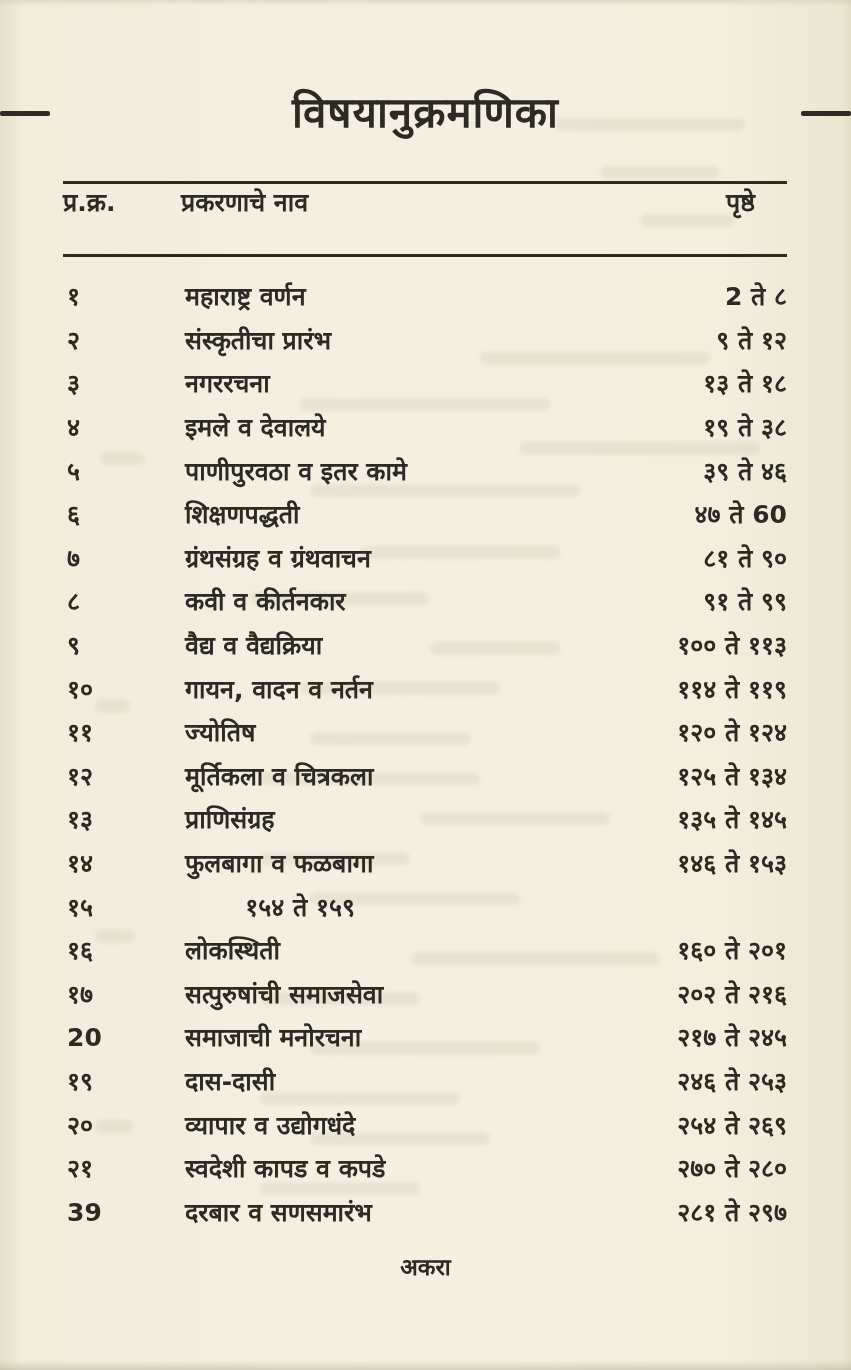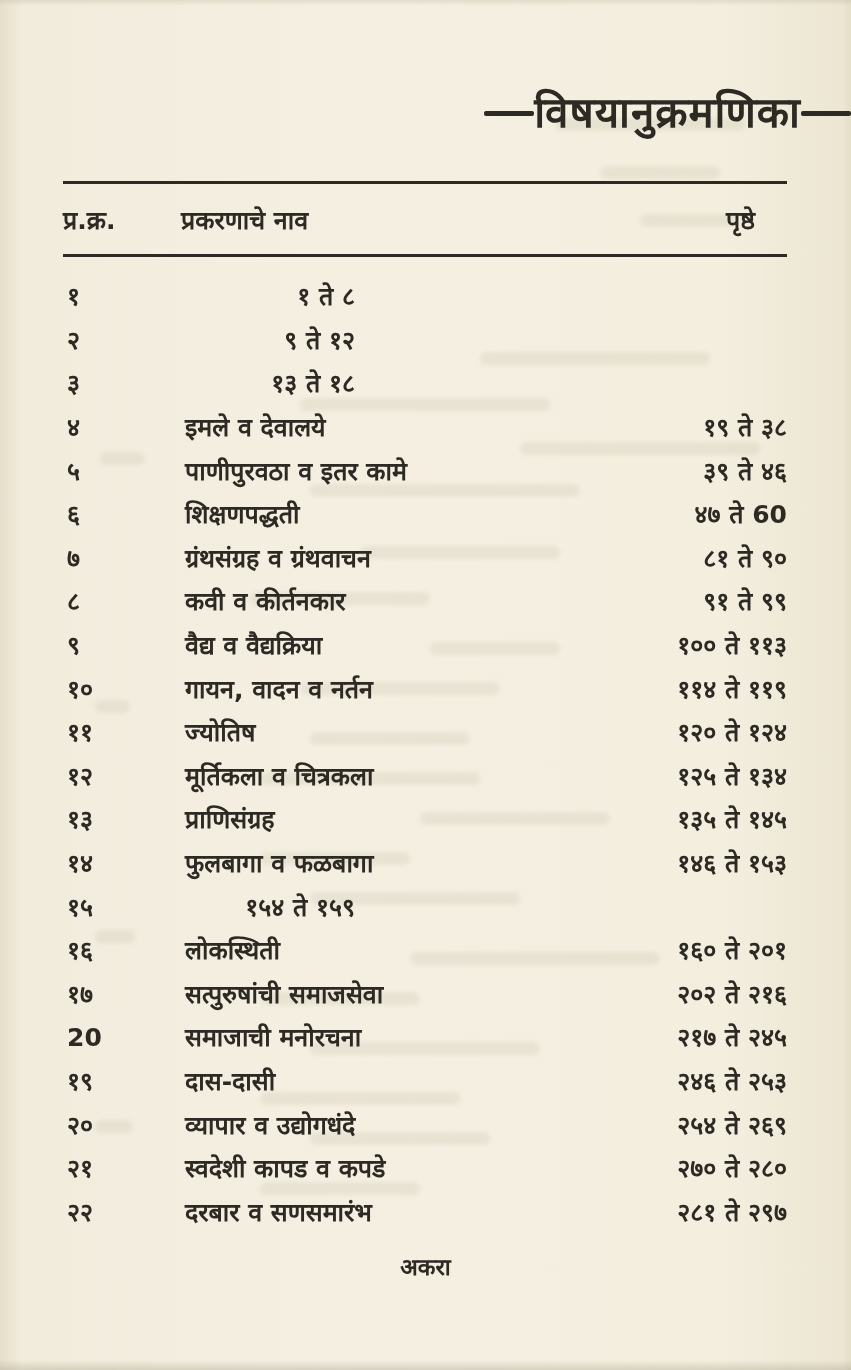--- a/index.html
+++ b/index.html
@@ -25,21 +25,21 @@
   }
 
   
   .title-wrap {
     position: absolute;
     top: 90px;
     left: 0;
     width: 100%;
     display: flex;
     align-items: center;
-    justify-content: flex-end;
+    justify-content: space-between;
   }
   .title-dash {
     width: 50px;
     height: 5px;
     background: #2d2a24;
     border-radius: 2px;
   }
   .title-text {
     font-size: 42px;
     font-weight: 700;
@@ -51,21 +51,21 @@
   
   .toc-header {
     position: absolute;
     left: 63px;
     top: 181px;
     width: 724px;
     height: 70px;
     border-top: 3px solid #2d2a24;
     border-bottom: 3px solid #2d2a24;
     display: flex;
-    align-items: center;
+    align-items: flex-start;
     font-size: 25px;
     font-weight: 700;
   }
   .col-number { width: 118px; flex: 0 0 auto; }
   .col-name   { flex: 1 1 auto; }
   .col-pages  { flex: 0 0 auto; text-align: right; }
   .toc-header .col-pages { padding-right: 32px; }
 
   
   .toc-rows {
@@ -149,30 +149,33 @@
 
   <div class="toc-header">
     <span class="col-number">प्र.क्र.</span>
     <span class="col-name">प्रकरणाचे नाव</span>
     <span class="col-pages">पृष्ठे</span>
   </div>
 
   <div class="toc-rows" id="toc-rows">
   <div class="toc-row">
     <span class="col-number">१</span>
-    <span class="col-pages">१ ते ८</span>
+    <span class="col-name">महाराष्ट्र वर्णन</span>
+    <span class="col-pages">2 ते ८</span>
   </div>
 
   <div class="toc-row">
     <span class="col-number">२</span>
+    <span class="col-name">संस्कृतीचा प्रारंभ</span>
     <span class="col-pages">९ ते १२</span>
   </div>
 
   <div class="toc-row">
     <span class="col-number">३</span>
+    <span class="col-name">नगररचना</span>
     <span class="col-pages">१३ ते १८</span>
   </div>
 
   <div class="toc-row">
     <span class="col-number">४</span>
     <span class="col-name">इमले व देवालये</span>
     <span class="col-pages">१९ ते ३८</span>
   </div>
 
   <div class="toc-row">
@@ -270,21 +273,21 @@
     <span class="col-pages">२५४ ते २६९</span>
   </div>
 
   <div class="toc-row">
     <span class="col-number">२१</span>
     <span class="col-name">स्वदेशी कापड व कपडे</span>
     <span class="col-pages">२७० ते २८०</span>
   </div>
 
   <div class="toc-row">
-    <span class="col-number">२२</span>
+    <span class="col-number">39</span>
     <span class="col-name">दरबार व सणसमारंभ</span>
     <span class="col-pages">२८१ ते २९७</span>
   </div>
 </div>
 
   <div class="footer">अकरा</div>
 
 </div>
 
 </body></html>

